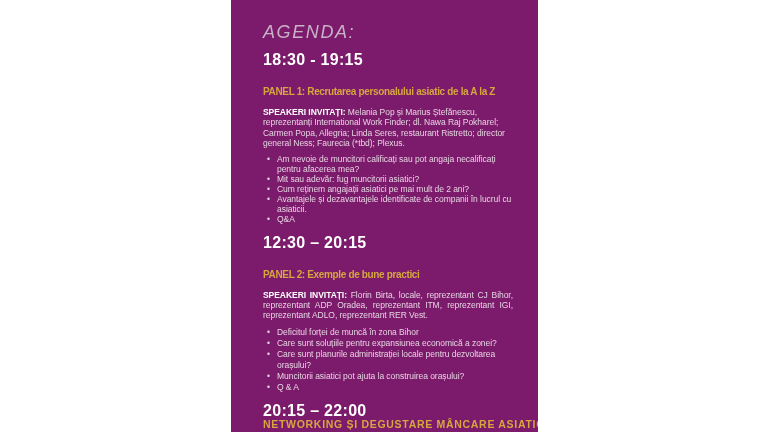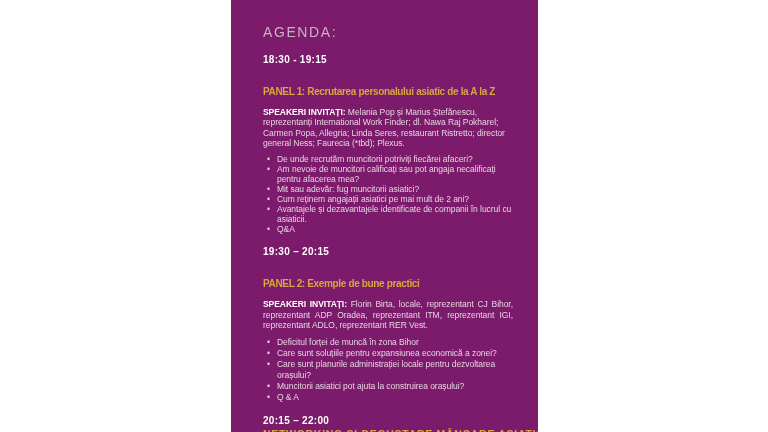--- a/index.html
+++ b/index.html
@@ -25,30 +25,31 @@
     top: 0;
     width: 307px;
     height: 432px;
     background: #7c1a6b;
     box-sizing: border-box;
     padding: 24px 14px 0 32px;
     overflow: hidden;
   }
   .agenda-title {
     color: #c9b2c5;
-    font-size: 14px;
+    font-size: 18px;
     font-weight: 500;
     letter-spacing: 1.6px;
     line-height: 16px;
     margin-bottom: 13px;
+    font-style: italic;
   }
   .time {
     color: #ffffff;
     font-weight: 700;
-    font-size: 10px;
+    font-size: 16px;
     line-height: 13px;
     letter-spacing: 0.3px;
   }
   .panel-title {
     color: #d6a73f;
     font-weight: 700;
     font-size: 10px;
     line-height: 13px;
     letter-spacing: -0.35px;
     white-space: nowrap;
@@ -114,31 +115,30 @@
 <div class="canvas">
   <div class="slide">
 
     <div class="agenda-title">AGENDA:</div>
 
     <section>
       <div class="time">18:30 - 19:15</div>
       <div class="panel-title">PANEL 1: Recrutarea personalului asiatic de la A la Z</div>
       <p class="speakers"><b>SPEAKERI INVITAȚI:</b> <span>Melania Pop și Marius Ștefănescu, reprezentanți International Work Finder; dl. Nawa Raj Pokharel; Carmen Popa, Allegria; Linda Seres, restaurant Ristretto; director general Ness; Faurecia (*tbd); Plexus.</span></p>
       <ul class="bullets">
-          <li>De unde recrutăm muncitorii potriviți fiecărei afaceri?</li>
           <li>Am nevoie de muncitori calificați sau pot angaja necalificați pentru afacerea mea?</li>
           <li>Mit sau adevăr: fug muncitorii asiatici?</li>
           <li>Cum reținem angajații asiatici pe mai mult de 2 ani?</li>
           <li>Avantajele și dezavantajele identificate de companii în lucrul cu asiaticii.</li>
           <li>Q&amp;A</li>
         </ul>
     </section>
 
     <section class="section-2">
-      <div class="time">19:30 – 20:15</div>
+      <div class="time">12:30 – 20:15</div>
       <div class="panel-title">PANEL 2: Exemple de bune practici</div>
       <p class="speakers justify"><b>SPEAKERI INVITAȚI:</b> <span>Florin Birta, locale, reprezentant CJ Bihor, reprezentant ADP Oradea, reprezentant ITM, reprezentant IGI, reprezentant ADLO, reprezentant RER Vest.</span></p>
       <ul class="bullets loose">
           <li>Deficitul forței de muncă în zona Bihor</li>
           <li>Care sunt soluțiile pentru expansiunea economică a zonei?</li>
           <li>Care sunt planurile administrației locale pentru dezvoltarea orașului?</li>
           <li>Muncitorii asiatici pot ajuta la construirea orașului?</li>
           <li>Q &amp; A</li>
         </ul>
     </section>

